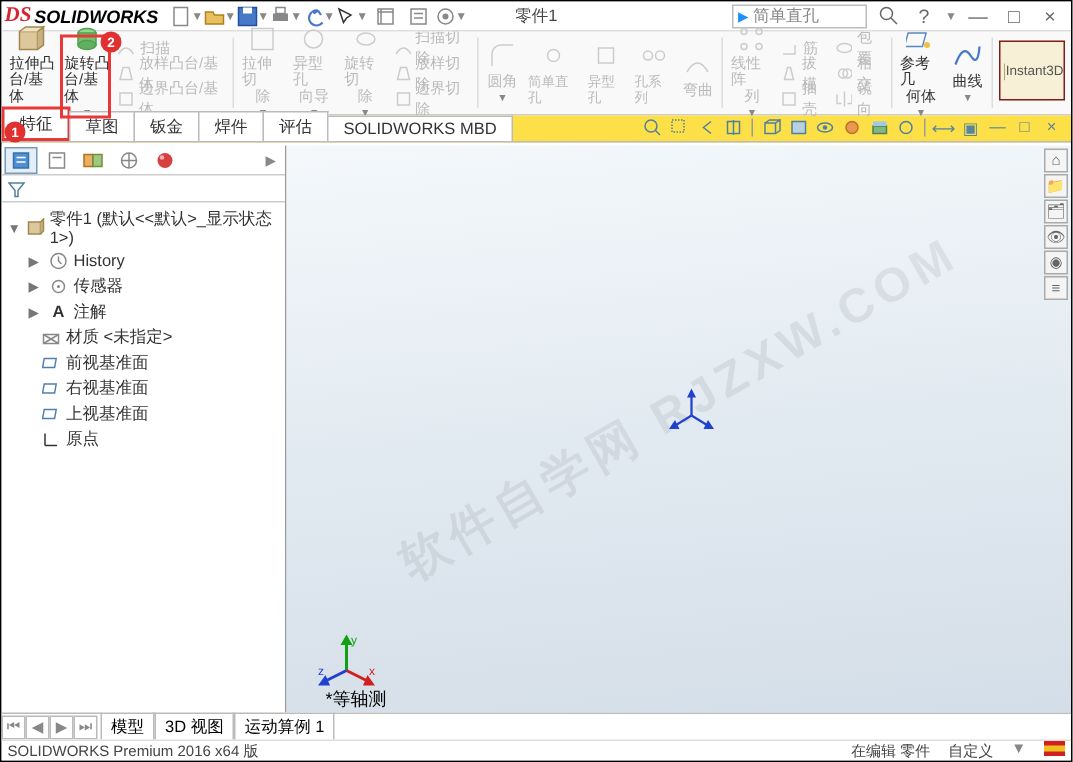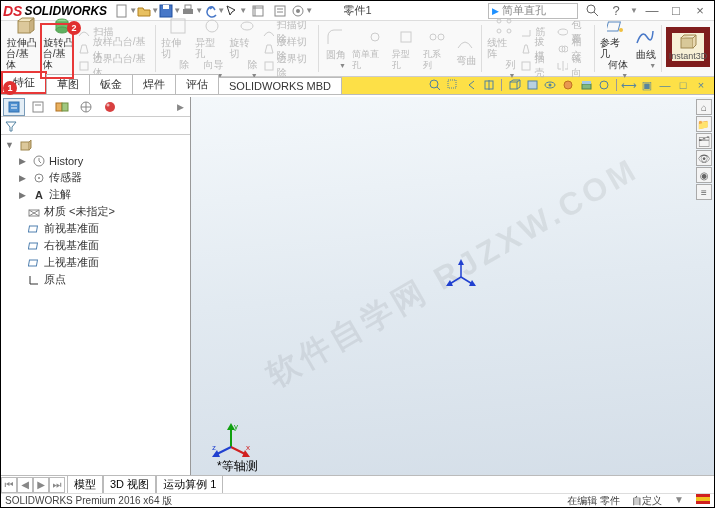--- a/index.html
+++ b/index.html
@@ -1,43 +1,43 @@
 <!DOCTYPE html>
 <html><head>
 <meta charset="utf-8">
 <style>
 * { margin: 0; padding: 0; box-sizing: border-box; font-family: "Microsoft YaHei", Arial, sans-serif; }
 body { width: 715px; height: 508px; background: #fff; overflow: hidden; font-size: 11px; position: relative; border: 1px solid #000; }
 
 
 .titlebar { height: 20px; background: #fff; display: flex; align-items: center; padding: 0 2px; border-bottom: 1px solid #ddd; position: relative; }
 .logo { display: flex; align-items: center; gap: 2px; }
-.logo-ds { font-style: italic; font-weight: bold; color: #d9232e; font-size: 14px; }
+.logo-ds { font-style: italic; font-weight: bold; color: #d9232e; font-size: 14px; font-family: Liberation Serif, serif; }
 .logo-text { font-weight: bold; font-size: 12px; font-style: italic; }
 .qat { display: flex; align-items: center; gap: 0; margin-left: 8px; }
 .qat-btn { width: 22px; height: 18px; display: flex; align-items: center; justify-content: center; cursor: pointer; color: #666; }
 .qat-drop { width: 8px; font-size: 8px; color: #888; }
 .title-center { position: absolute; left: 50%; transform: translateX(-50%); font-size: 11px; color: #444; }
 .title-right { position: absolute; right: 4px; display: flex; align-items: center; gap: 4px; }
 .search-box { width: 90px; height: 16px; border: 1px solid #bbb; font-size: 11px; padding: 0 3px; display: flex; align-items: center; gap: 3px; color: #888; }
 .search-play { color: #1e90ff; font-size: 9px; }
 .win-btn { width: 20px; height: 16px; display: flex; align-items: center; justify-content: center; cursor: pointer; font-size: 13px; color: #666; }
 
 
 .ribbon { height: 56px; background: #f9f9f9; display: flex; padding: 0 2px; border-bottom: 1px solid #ccc; }
-.ribbon-item { display: flex; flex-direction: column; align-items: flex-end; justify-content: center; padding: 1px 3px; color: #bbb; font-size: 10px; line-height: 11px; position: relative; }
+.ribbon-item { display: flex; flex-direction: column; align-items: center; justify-content: center; padding: 1px 3px; color: #bbb; font-size: 10px; line-height: 11px; position: relative; }
 .ribbon-item.enabled { color: #333; }
 .rib-icon { width: 22px; height: 22px; display: flex; align-items: center; justify-content: center; margin-bottom: 1px; }
 .rib-drop { font-size: 7px; color: #888; margin-top: 0; }
 .ribbon-sm-col { display: flex; flex-direction: column; justify-content: center; gap: 1px; padding: 0 2px; }
 .ribbon-sm { display: flex; align-items: center; gap: 3px; font-size: 10px; color: #bbb; height: 16px; }
 .ribbon-sep { width: 1px; background: #ddd; margin: 4px 2px; }
 .highlight-box { border: 2px solid #e83838; position: absolute; top: 22px; left: 39px; width: 34px; height: 56px; z-index: 10; pointer-events: none; }
 .red-circle { position: absolute; width: 14px; height: 14px; border-radius: 50%; background: #e03030; color: #fff; display: flex; align-items: center; justify-content: center; font-size: 9px; font-weight: bold; z-index: 11; }
-.instant3d { width: 44px; height: 40px; border: 6px solid #7f1d1d; background: #f7f0d6; display: flex; flex-direction: column; align-items: center; justify-content: center; margin: 6px 2px; font-size: 9px; color: #555; }
+.instant3d { width: 44px; height: 40px; border: 1px solid #7f1d1d; background: #f7f0d6; display: flex; flex-direction: row; align-items: center; justify-content: center; margin: 6px 2px; font-size: 9px; color: #555; }
 
 
 .ftabs { height: 18px; display: flex; background: #fde047; border-bottom: 1px solid #bbb; font-size: 11px; align-items: flex-end; }
 .ftab { padding: 2px 10px; color: #333; cursor: pointer; border: 1px solid #bbb; border-bottom: none; background: #fff; margin-right: -1px; position: relative; }
 .ftab.highlight { border: 2px solid #e83838; }
 .ftab-space { flex: 1; }
 .vtoolbar { display: flex; gap: 0; padding-right: 4px; align-items: center; height: 18px; }
 .vtool { width: 18px; height: 14px; display: flex; align-items: center; justify-content: center; color: #57849e; font-size: 11px; cursor: pointer; }
 .vtool-sep { width: 1px; height: 12px; background: #999; margin: 0 3px; }
 
@@ -515,20 +515,21 @@
     </div>
     <div class="tree-content">
       <div class="tree-node">
           <span class="tree-expand">▼</span>
           <span class="tree-icon">
             <svg width="13" height="13">
               <rect x="2" y="3" width="8" height="8" fill="#dcc89b" stroke="#a08850"></rect>
               <path d="M10 3l2-2v8l-2 2" fill="#c8b080" stroke="#a08850"></path>
             </svg>
           </span>
+          <span>零件1 (默认&lt;&lt;默认&gt;_显示状态 1&gt;)</span>
         </div>
       <div class="tree-node indent1">
           <span class="tree-expand">▶</span>
           <span class="tree-icon">
             <svg width="12" height="12">
               <circle cx="6" cy="6" r="5" fill="none" stroke="#888"></circle>
               <path d="M6 3v3l2 2" fill="none" stroke="#888"></path>
             </svg>
           </span>
           <span>History</span>

